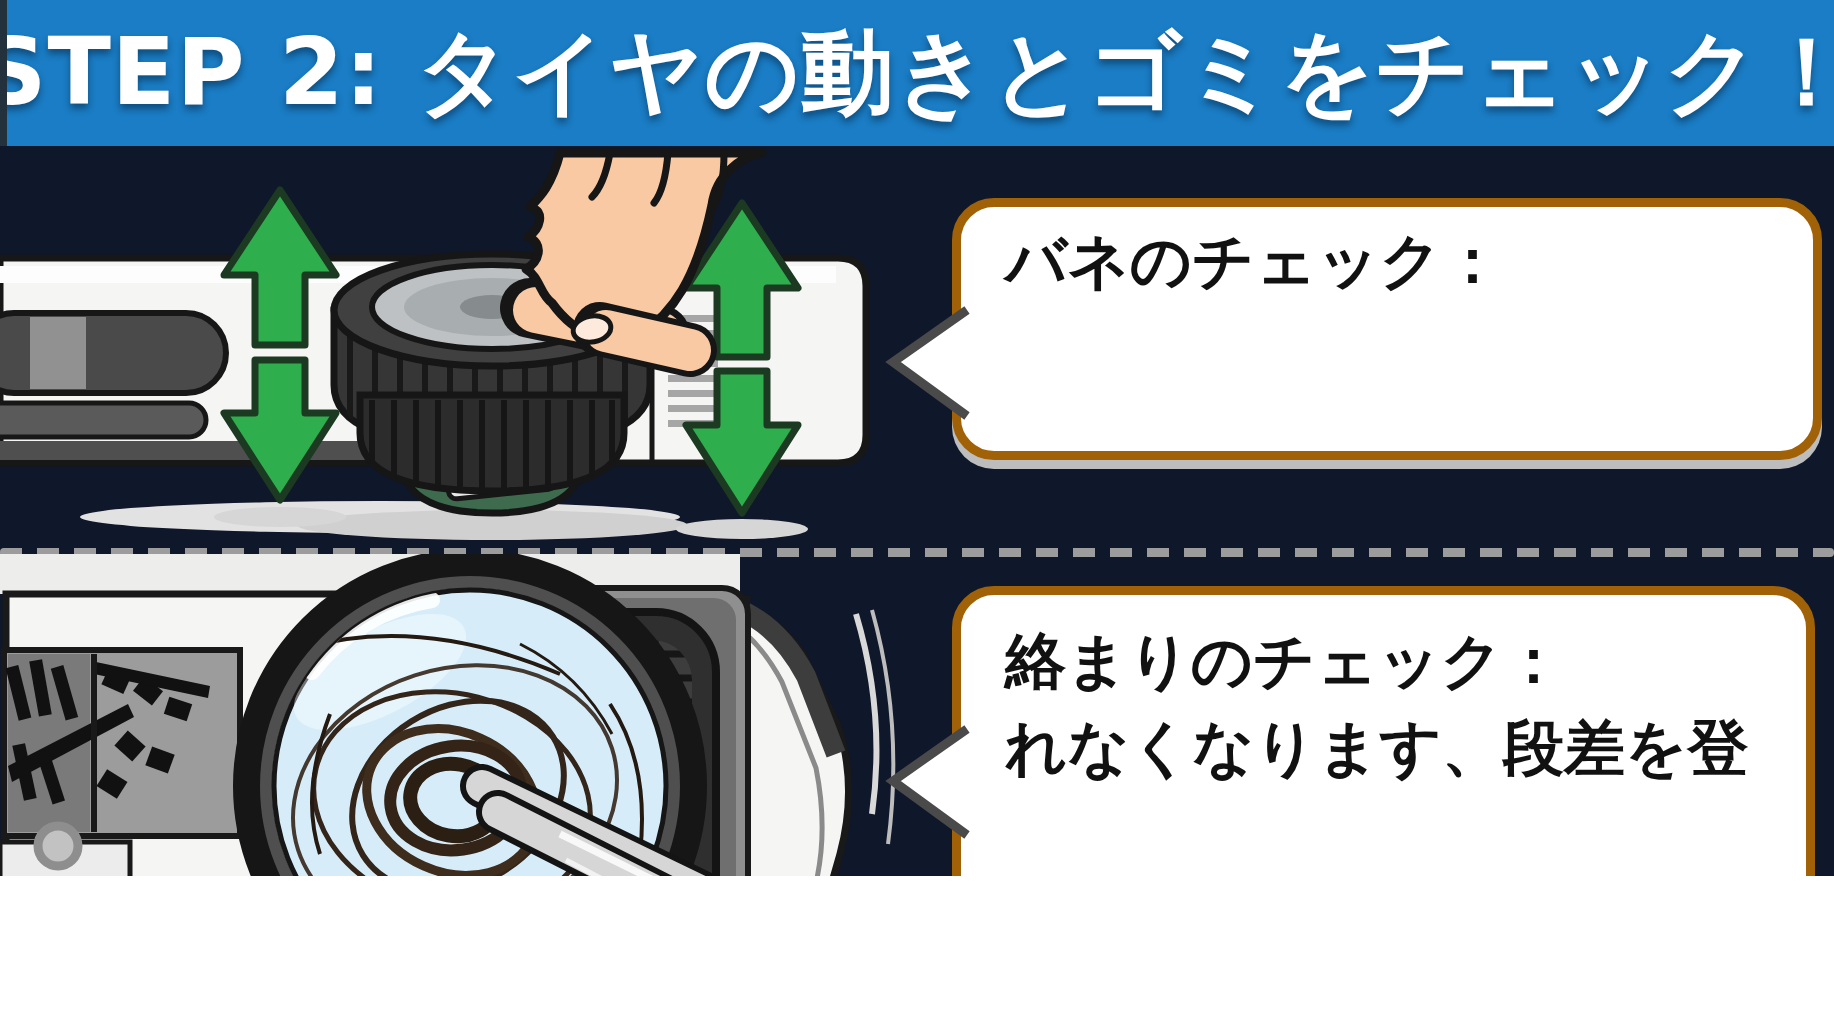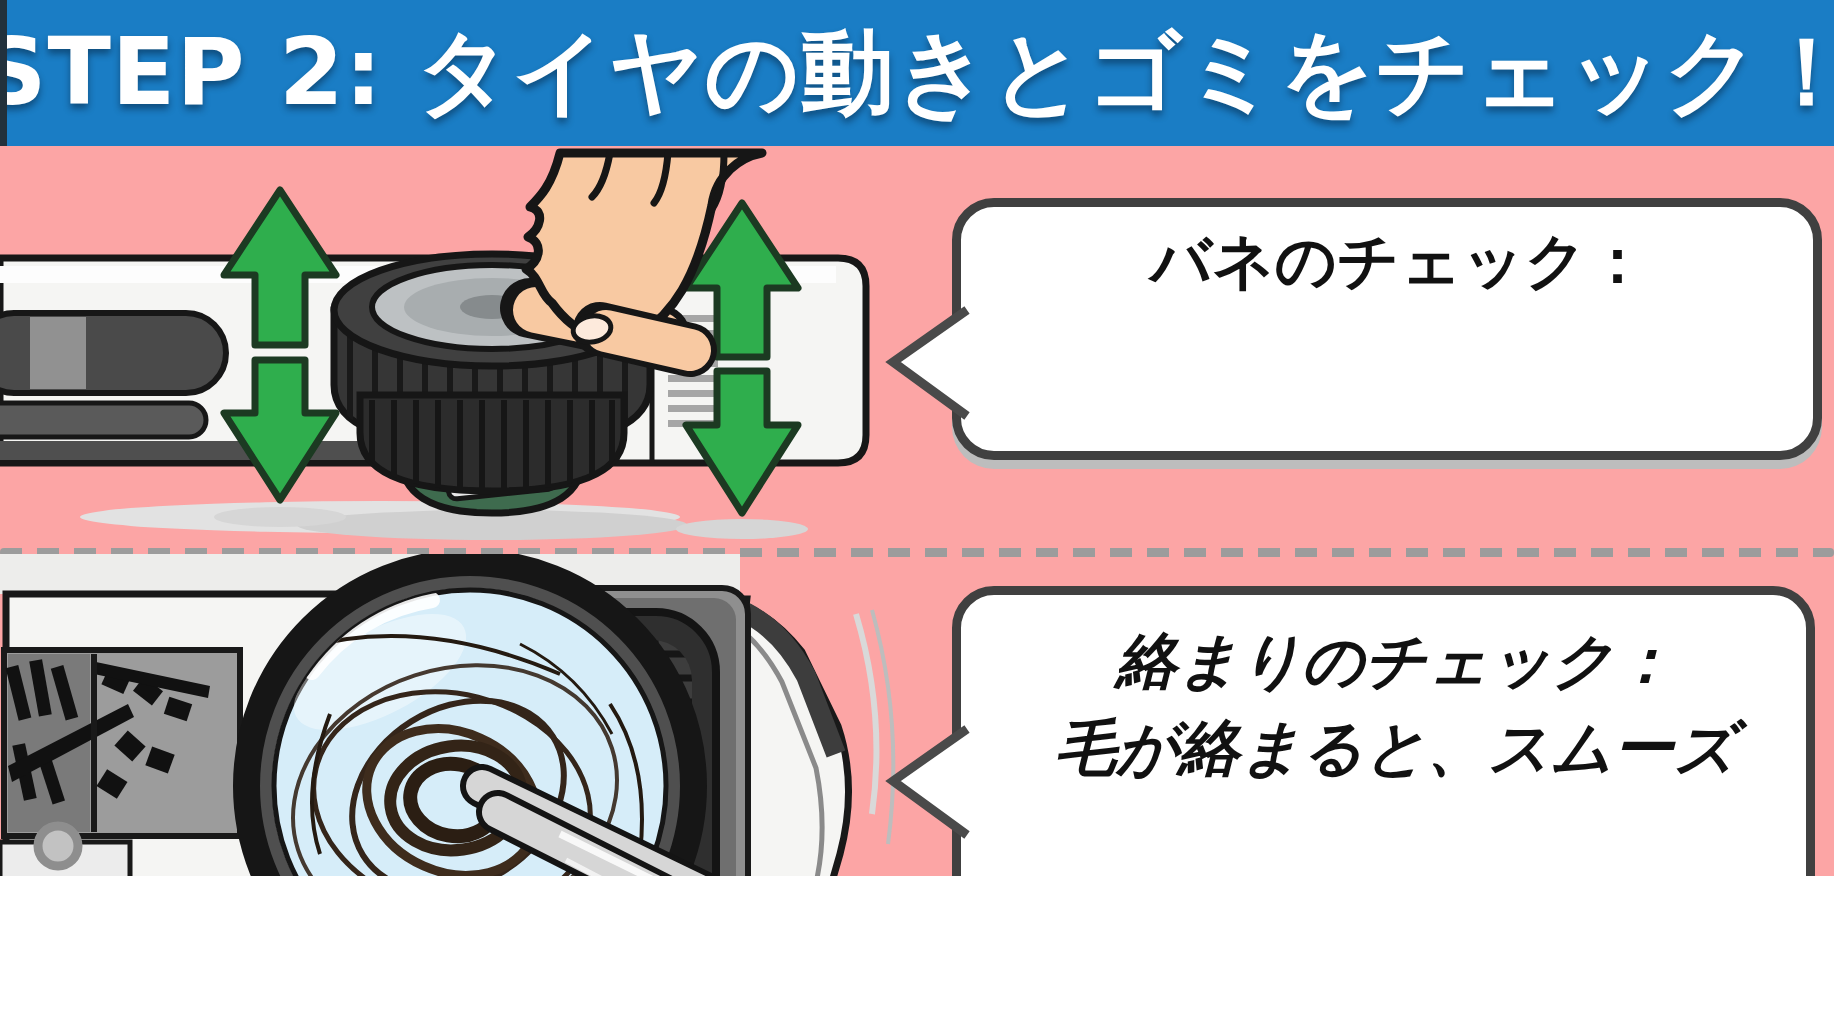--- a/index.html
+++ b/index.html
@@ -1,19 +1,18 @@
 <!DOCTYPE html>
 <html><head>
 <meta charset="utf-8">
 <style>
   html,body{margin:0;padding:0;background:#ffffff;}
   .stage{
-    position:relative;width:1834px;height:876px;overflow:hidden;background:#fca5a5;
+    position:relative;width:1834px;height:876px;overflow:hidden;background:#0f172a;
     font-family:"DejaVu Sans","Liberation Sans",sans-serif;
-    text-align:center;
   }
   
   .banner{
     position:absolute;left:0;top:0;width:1834px;height:146px;
     background:#1a7dc5;display:flex;align-items:center;justify-content:center;
   }
   .banner-edge{position:absolute;left:0;top:0;width:7px;height:146px;background:#22313c;}
   .banner h1{
     margin:0;color:#ffffff;font-size:93px;font-weight:800;letter-spacing:1px;
     text-shadow:0 5px 7px rgba(0,20,40,.45);white-space:nowrap;
@@ -22,28 +21,28 @@
   .divider{
     position:absolute;left:0;top:548px;width:1834px;height:9px;
     background:repeating-linear-gradient(90deg,#9c9c9c 0 22px,transparent 22px 37px);
     border-radius:4px;
   }
   
   .illus-top{position:absolute;left:0;top:145px;width:960px;height:410px;}
   .illus-bottom{position:absolute;left:0;top:554px;width:960px;height:470px;}
   
   .bubble{
-    position:absolute;background:#ffffff;border:9px solid #404040;border-radius:42px;
+    position:absolute;background:#ffffff;border:9px solid #a16207;border-radius:42px;
     box-shadow:0 9px 0 #bdbdbd;box-sizing:border-box;color:#111111;
   }
   .bubble p{margin:0;font-weight:900;white-space:nowrap;}
   .bubble-top{left:952px;top:198px;width:870px;height:262px;padding:16px 20px 0 44px;}
   .bubble-top p{font-size:61px;line-height:76px;}
   .bubble-bottom{left:952px;top:586px;width:863px;height:418px;padding:22px 20px 0 44px;}
-  .bubble-bottom p{font-size:61px;line-height:87px;font-style:italic;}
+  .bubble-bottom p{font-size:61px;line-height:87px;}
   .tail{position:absolute;overflow:visible;}
   .tail-top{left:-84px;top:97px;}
   .tail-bottom{left:-84px;top:128px;}
 </style>
 </head>
 <body>
 
 <div class="stage">
 
   <header class="banner">
@@ -283,16 +282,16 @@
       <line x1="560" y1="280" x2="820" y2="408" stroke="#ffffff" stroke-width="7" opacity="0.85"></line>
       <line x1="566" y1="306" x2="700" y2="376" stroke="#ffffff" stroke-width="5" opacity="0.7"></line>
     </g>
   </svg>
 
   <div class="bubble bubble-bottom">
     <svg class="tail tail-bottom" width="92" height="120">
       <path d="M90,6 L16,58 L90,112" fill="#ffffff" stroke="#4a4a4a" stroke-width="9"></path>
     </svg>
     <p>絡まりのチェック：</p>
-    <p>毛が絡まると、スムーズ</p>
+    <p>れなくなります、段差を登</p>
   </div>
 
 </div>
 
 </body></html>

